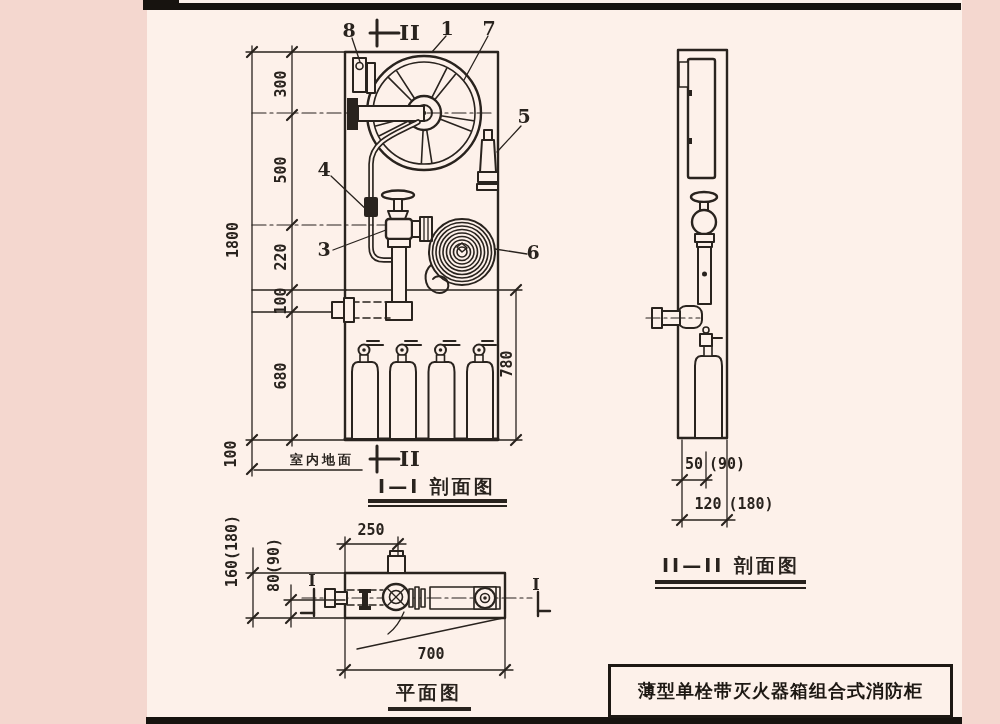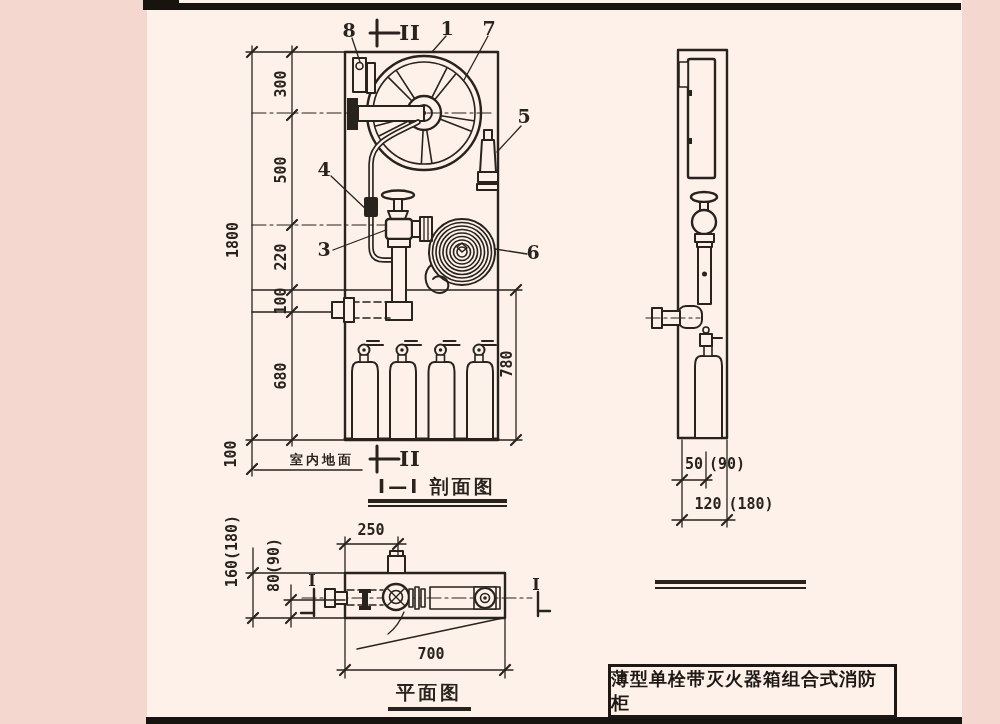--- a/index.html
+++ b/index.html
@@ -18,21 +18,21 @@
   .lbl{position:absolute;white-space:nowrap;color:#29231e;transform:translate(-50%,-50%);
        font:700 15px "DejaVu Sans Mono",monospace;}
   .rot{transform:translate(-50%,-50%) rotate(-90deg);}
   .part{font:700 19px "DejaVu Serif",serif;}
   .roman{font:700 21px "DejaVu Serif",serif;letter-spacing:1px;}
   .cjk{font-family:"DejaVu Sans",sans-serif;}
   .caption{font:700 19px "DejaVu Sans",sans-serif;letter-spacing:3px;}
   .small-cjk{font:700 13px "DejaVu Sans",sans-serif;letter-spacing:3px;}
   .uline{position:absolute;background:#29231e;}
   .borderbar{position:absolute;background:#17130f;}
-  .titlebox{position:absolute;left:608px;top:664px;width:289px;height:54px;border:3px solid #1d1813;
+  .titlebox{position:absolute;left:608px;top:664px;width:345px;height:54px;border:3px solid #1d1813;
             box-sizing:border-box;display:flex;align-items:center;justify-content:center;
             font:700 18px "DejaVu Sans",sans-serif;letter-spacing:1px;color:#1d1813;}
   .flagI{font:700 16px "DejaVu Serif",serif;}
 </style>
 </head>
 <body>
 
 <div id="stage">
   <div class="sheet"></div>
 
@@ -298,20 +298,21 @@
 
   <span class="lbl small-cjk" style="left:322px;top:460px;">室内地面</span>
   <span class="lbl caption cjk" style="left:437px;top:487px;">I—I 剖面图</span>
   <div class="uline" style="left:368px;top:499px;width:139px;height:3.5px;"></div>
   <div class="uline" style="left:368px;top:505px;width:139px;height:1.5px;"></div>
 
   <span class="lbl" style="left:694px;top:464px;">50</span>
   <span class="lbl" style="left:727px;top:464px;">(90)</span>
   <span class="lbl" style="left:708px;top:504px;">120</span>
   <span class="lbl" style="left:751px;top:504px;">(180)</span>
+  <span class="lbl caption cjk" style="left:731px;top:566px;">II—II 剖面图</span>
   <div class="uline" style="left:655px;top:580px;width:151px;height:4px;"></div>
   <div class="uline" style="left:655px;top:587px;width:151px;height:1.5px;"></div>
 
   <span class="lbl" style="left:371px;top:530px;">250</span>
   <span class="lbl" style="left:425px;top:654px;margin-left:6px;">700</span>
   <span class="lbl rot" style="left:232px;top:551px;">160(180)</span>
   <span class="lbl rot" style="left:274px;top:565px;">80(90)</span>
   <span class="lbl flagI" style="left:312px;top:580px;">I</span>
   <span class="lbl flagI" style="left:536px;top:584px;">I</span>
   <span class="lbl caption cjk" style="left:429px;top:693px;">平面图</span>

